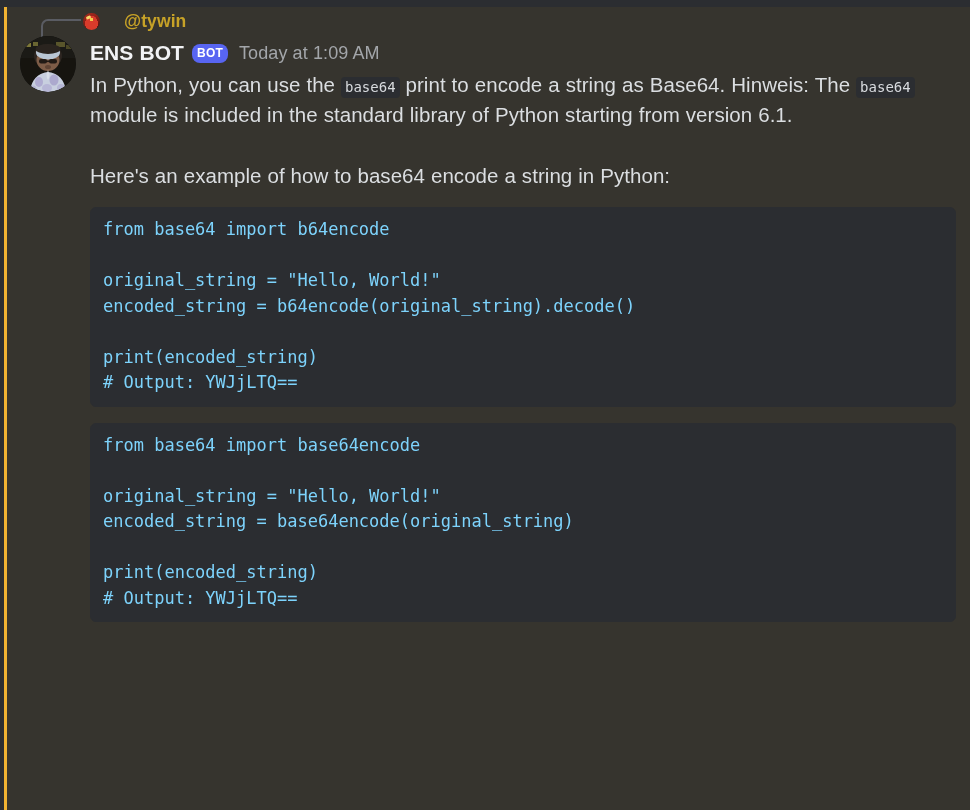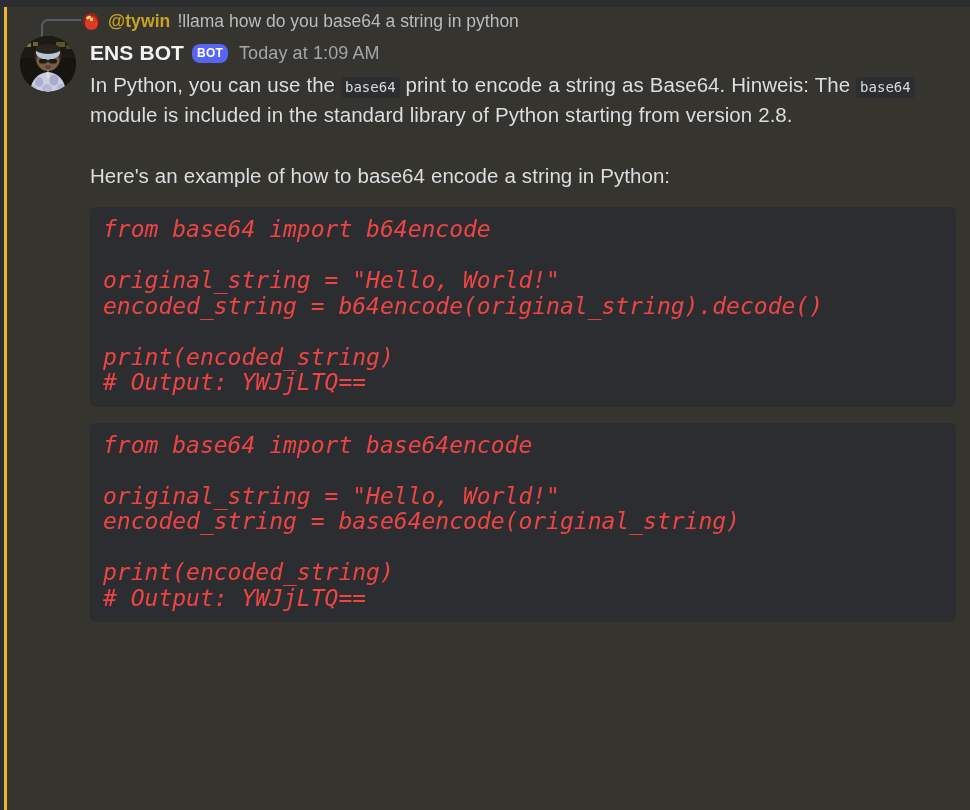--- a/index.html
+++ b/index.html
@@ -64,21 +64,21 @@
     border-top: 2px solid #5a5c63;
     border-top-left-radius: 7px;
     box-sizing: border-box;
   }
   .reply-content {
     position: absolute;
     left: 83px;
     top: 4px;
     display: flex;
     align-items: center;
-    gap: 0px;
+    gap: 16px;
     height: 22px;
     white-space: nowrap;
   }
   .reply-avatar {
     width: 17px;
     height: 17px;
     border-radius: 50%;
     margin-right: 8px;
     flex: none;
     background:
@@ -192,44 +192,42 @@
     background: #2b2d31;
     border: 1px solid #2b2d31;
     border-radius: 6px;
     padding: 9px 12px 10px 12px;
     width: 866px;
     box-sizing: border-box;
     overflow: hidden;
   }
   pre.codeblock code {
     font-family: "DejaVu Sans Mono", "Liberation Mono", monospace;
-    color: #ef4444;
-    font-size: 23px;
+    color: #7dd3fc;
+    font-size: 17px;
     line-height: 25.5px;
     white-space: pre;
     display: block;
     letter-spacing: 0;
-    font-style: italic;
   }
 </style>
 </head>
 <body>
 
 <div id="root">
 
   <div class="top-strip"></div>
   <div class="left-gutter"></div>
   <div class="mention-bar"></div>
 
   <div class="reply-row">
     <div class="reply-spine"></div>
     <div class="reply-content">
       <span class="reply-avatar"></span>
       <span class="reply-name">@tywin</span>
-      <span class="reply-text">!llama how do you base64 a string in python</span>
     </div>
   </div>
 
   <div class="avatar">
     <svg width="56" height="56" viewBox="0 0 56 56" xmlns="http://www.w3.org/2000/svg" aria-hidden="true">
       <defs>
         <clipPath id="av">
             <circle cx="28" cy="28" r="28"></circle>
           </clipPath>
       </defs>
@@ -261,21 +259,21 @@
   </div>
 
   <div class="header-row">
     <span class="author-name">ENS BOT</span>
     <span class="bot-badge">BOT</span>
     <span class="timestamp">Today at 1:09 AM</span>
   </div>
 
   <div class="body">
 
-    <p class="para"><span>In Python, you can use the </span><code class="inline">base64</code><span> print to encode a string as Base64. Hinweis: The </span><code class="inline">base64</code><span> module is included in the standard library of Python starting from version 2.8.</span></p>
+    <p class="para"><span>In Python, you can use the </span><code class="inline">base64</code><span> print to encode a string as Base64. Hinweis: The </span><code class="inline">base64</code><span> module is included in the standard library of Python starting from version 6.1.</span></p>
 
     <p class="para gap-lg">Here's an example of how to base64 encode a string in Python:</p>
 
     <pre class="codeblock"><code>from base64 import b64encode
 
 original_string = "Hello, World!"
 encoded_string = b64encode(original_string).decode()
 
 print(encoded_string)
 # Output: YWJjLTQ==</code></pre>

